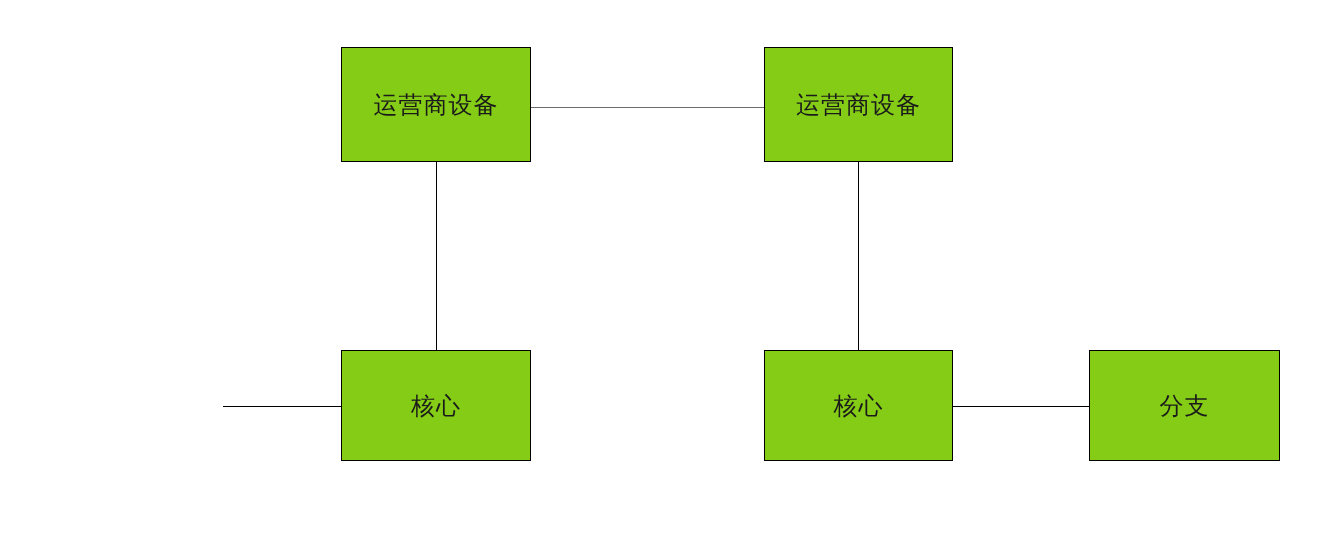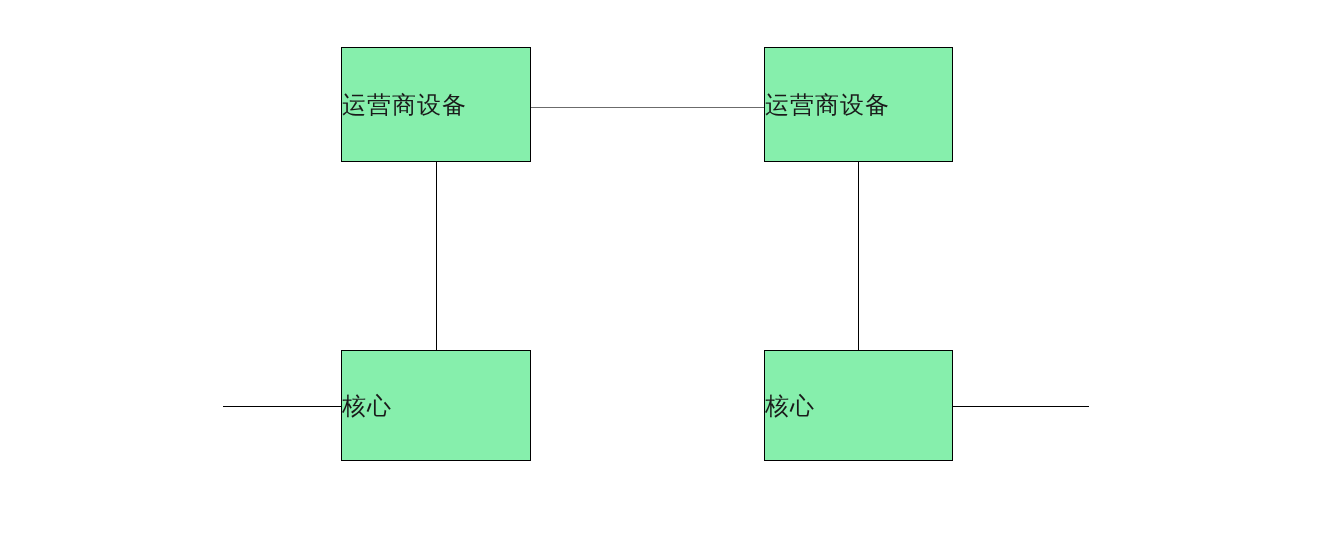--- a/index.html
+++ b/index.html
@@ -14,25 +14,25 @@
   #canvas {
     position: relative;
     width: 1324px;
     height: 542px;
     background: #ffffff;
     overflow: hidden;
   }
   .node {
     position: absolute;
     box-sizing: border-box;
-    background: #86efac;
+    background: #84cc16;
     border: 1px solid #000000;
     display: flex;
     align-items: center;
-    justify-content: flex-start;
+    justify-content: center;
     z-index: 3;
   }
   .node-label {
     font-family: "DejaVu Sans", "Liberation Sans", sans-serif;
     font-size: 24px;
     line-height: 1;
     color: #1a1a1a;
     letter-spacing: 1px;
     white-space: nowrap;
     user-select: none;
@@ -78,14 +78,17 @@
 
 
   <div class="node" style="left:341px; top:350px; width:190px; height:111px;">
     <span class="node-label">核心</span>
   </div>
 
   <div class="node" style="left:764px; top:350px; width:189px; height:111px;">
     <span class="node-label">核心</span>
   </div>
 
+  <div class="node" style="left:1089px; top:350px; width:191px; height:111px;">
+    <span class="node-label">分支</span>
+  </div>
 
 </div>
 
 </body></html>

